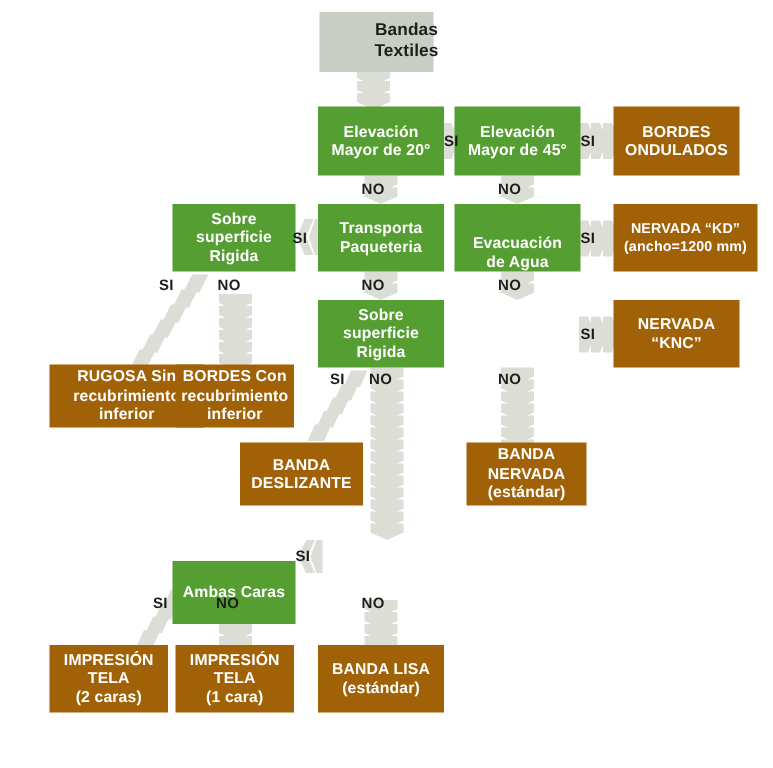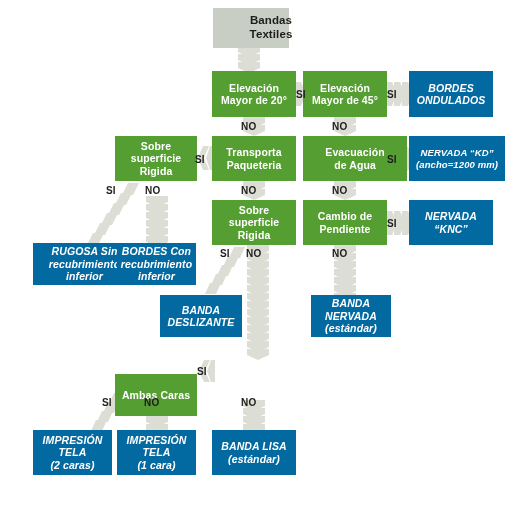--- a/index.html
+++ b/index.html
@@ -38,24 +38,23 @@
     background: #c9cec5;
     color: #1d1d1b;
     font-size: 11.5px;
   }
   .n-decision {
     background: #559e31;
     color: #ffffff;
     font-size: 10.5px;
   }
   .n-result {
-    background: #0369a1;
+    background: #a16207;
     color: #ffffff;
     font-size: 10.5px;
-    font-style: italic;
   }
 
   
   .conn {
     position: absolute;
     z-index: 1;
   }
   .conn svg {
     display: block;
     overflow: visible;
@@ -313,39 +312,35 @@
   <div class="node n-decision" style="left:115px;top:136px;width:82px;height:45px;">
     <span class="txt">Sobre superficie
 Rigida</span>
   </div>
 
   <div class="node n-decision" style="left:212px;top:136px;width:84px;height:45px;">
     <span class="txt">Transporta
 Paqueteria</span>
   </div>
 
-  <div class="node n-decision" style="left:303px;top:136px;width:104px;height:45px;">
+  <div class="node n-decision" style="left:303px;top:136px;width:84px;height:45px;align-items:flex-end;">
     <span class="txt">Evacuación
 de Agua</span>
   </div>
 
   <div class="node n-result" style="left:409px;top:136px;width:96px;height:45px;font-size:9.5px;">
     <span class="txt">NERVADA “KD”
 (ancho=1200 mm)</span>
   </div>
 
   <div class="node n-decision" style="left:212px;top:200px;width:84px;height:45px;">
     <span class="txt">Sobre superficie
 Rigida</span>
   </div>
 
-  <div class="node n-decision" style="left:303px;top:200px;width:84px;height:45px;">
-    <span class="txt">Cambio de
-Pendiente</span>
-  </div>
 
   <div class="node n-result" style="left:409px;top:200px;width:84px;height:45px;">
     <span class="txt">NERVADA
 “KNC”</span>
   </div>
 
   <div class="node n-result" style="left:33px;top:243px;width:103px;height:42px;">
     <span class="txt">RUGOSA Sin
 recubrimiento
 inferior</span>

